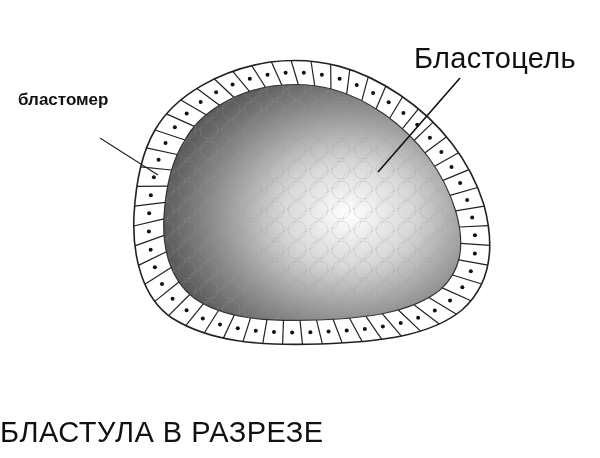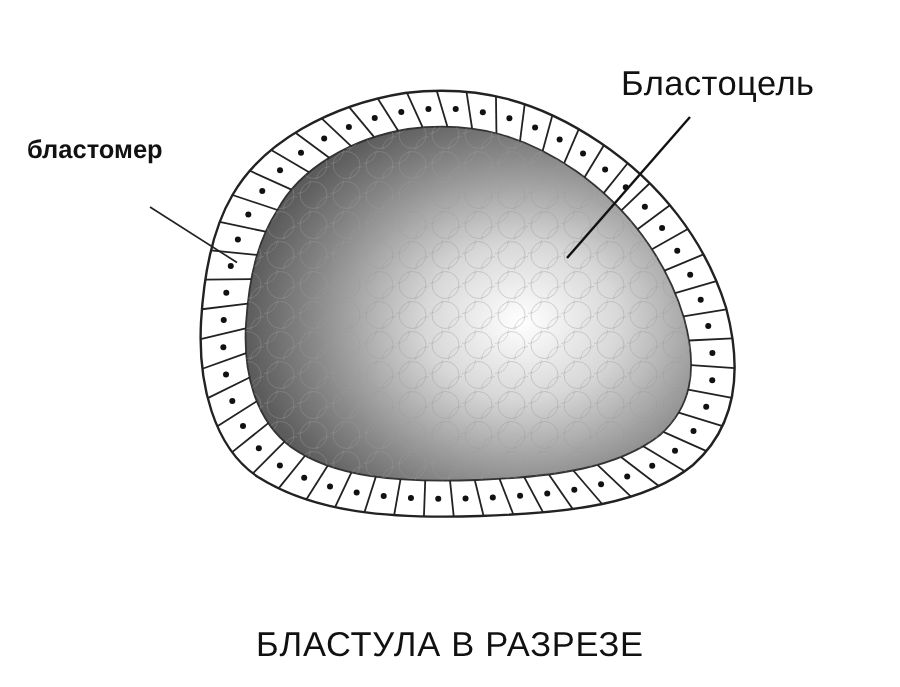--- a/index.html
+++ b/index.html
@@ -5,26 +5,26 @@
     html, body { margin: 0; padding: 0; background: #ffffff; }
     .canvas { position: relative; width: 600px; height: 458px; overflow: hidden; background: #fff; }
     .label-blastomer {
       position: absolute; left: 18px; top: 90px;
       font-family: Liberation Sans, sans-serif;
       font-weight: bold; font-size: 17px; color: #111;
     }
     .label-blastocoel {
       position: absolute; left: 414px; top: 42px;
       font-family: "Liberation Sans", "DejaVu Sans", sans-serif;
-      font-size: 23px; color: #111; letter-spacing: 0.3px;
+      font-size: 29px; color: #111; letter-spacing: 0.3px;
     }
     .caption {
-      position: absolute; left: 0; width: 600px; top: 416px; text-align: center;
+      position: absolute; left: 0; width: 600px; top: 416px; 
       font-family: "Liberation Sans", "DejaVu Sans", sans-serif;
-      font-size: 23px; color: #111; letter-spacing: 0.5px;
+      font-size: 29px; color: #111; letter-spacing: 0.5px;
     }
     svg.diagram { position: absolute; left: 0; top: 0; }
   </style>
 </head>
 <body>
 
 <div class="canvas">
 
   <svg class="diagram" width="600" height="458" viewBox="0 0 600 458">
     <defs>

